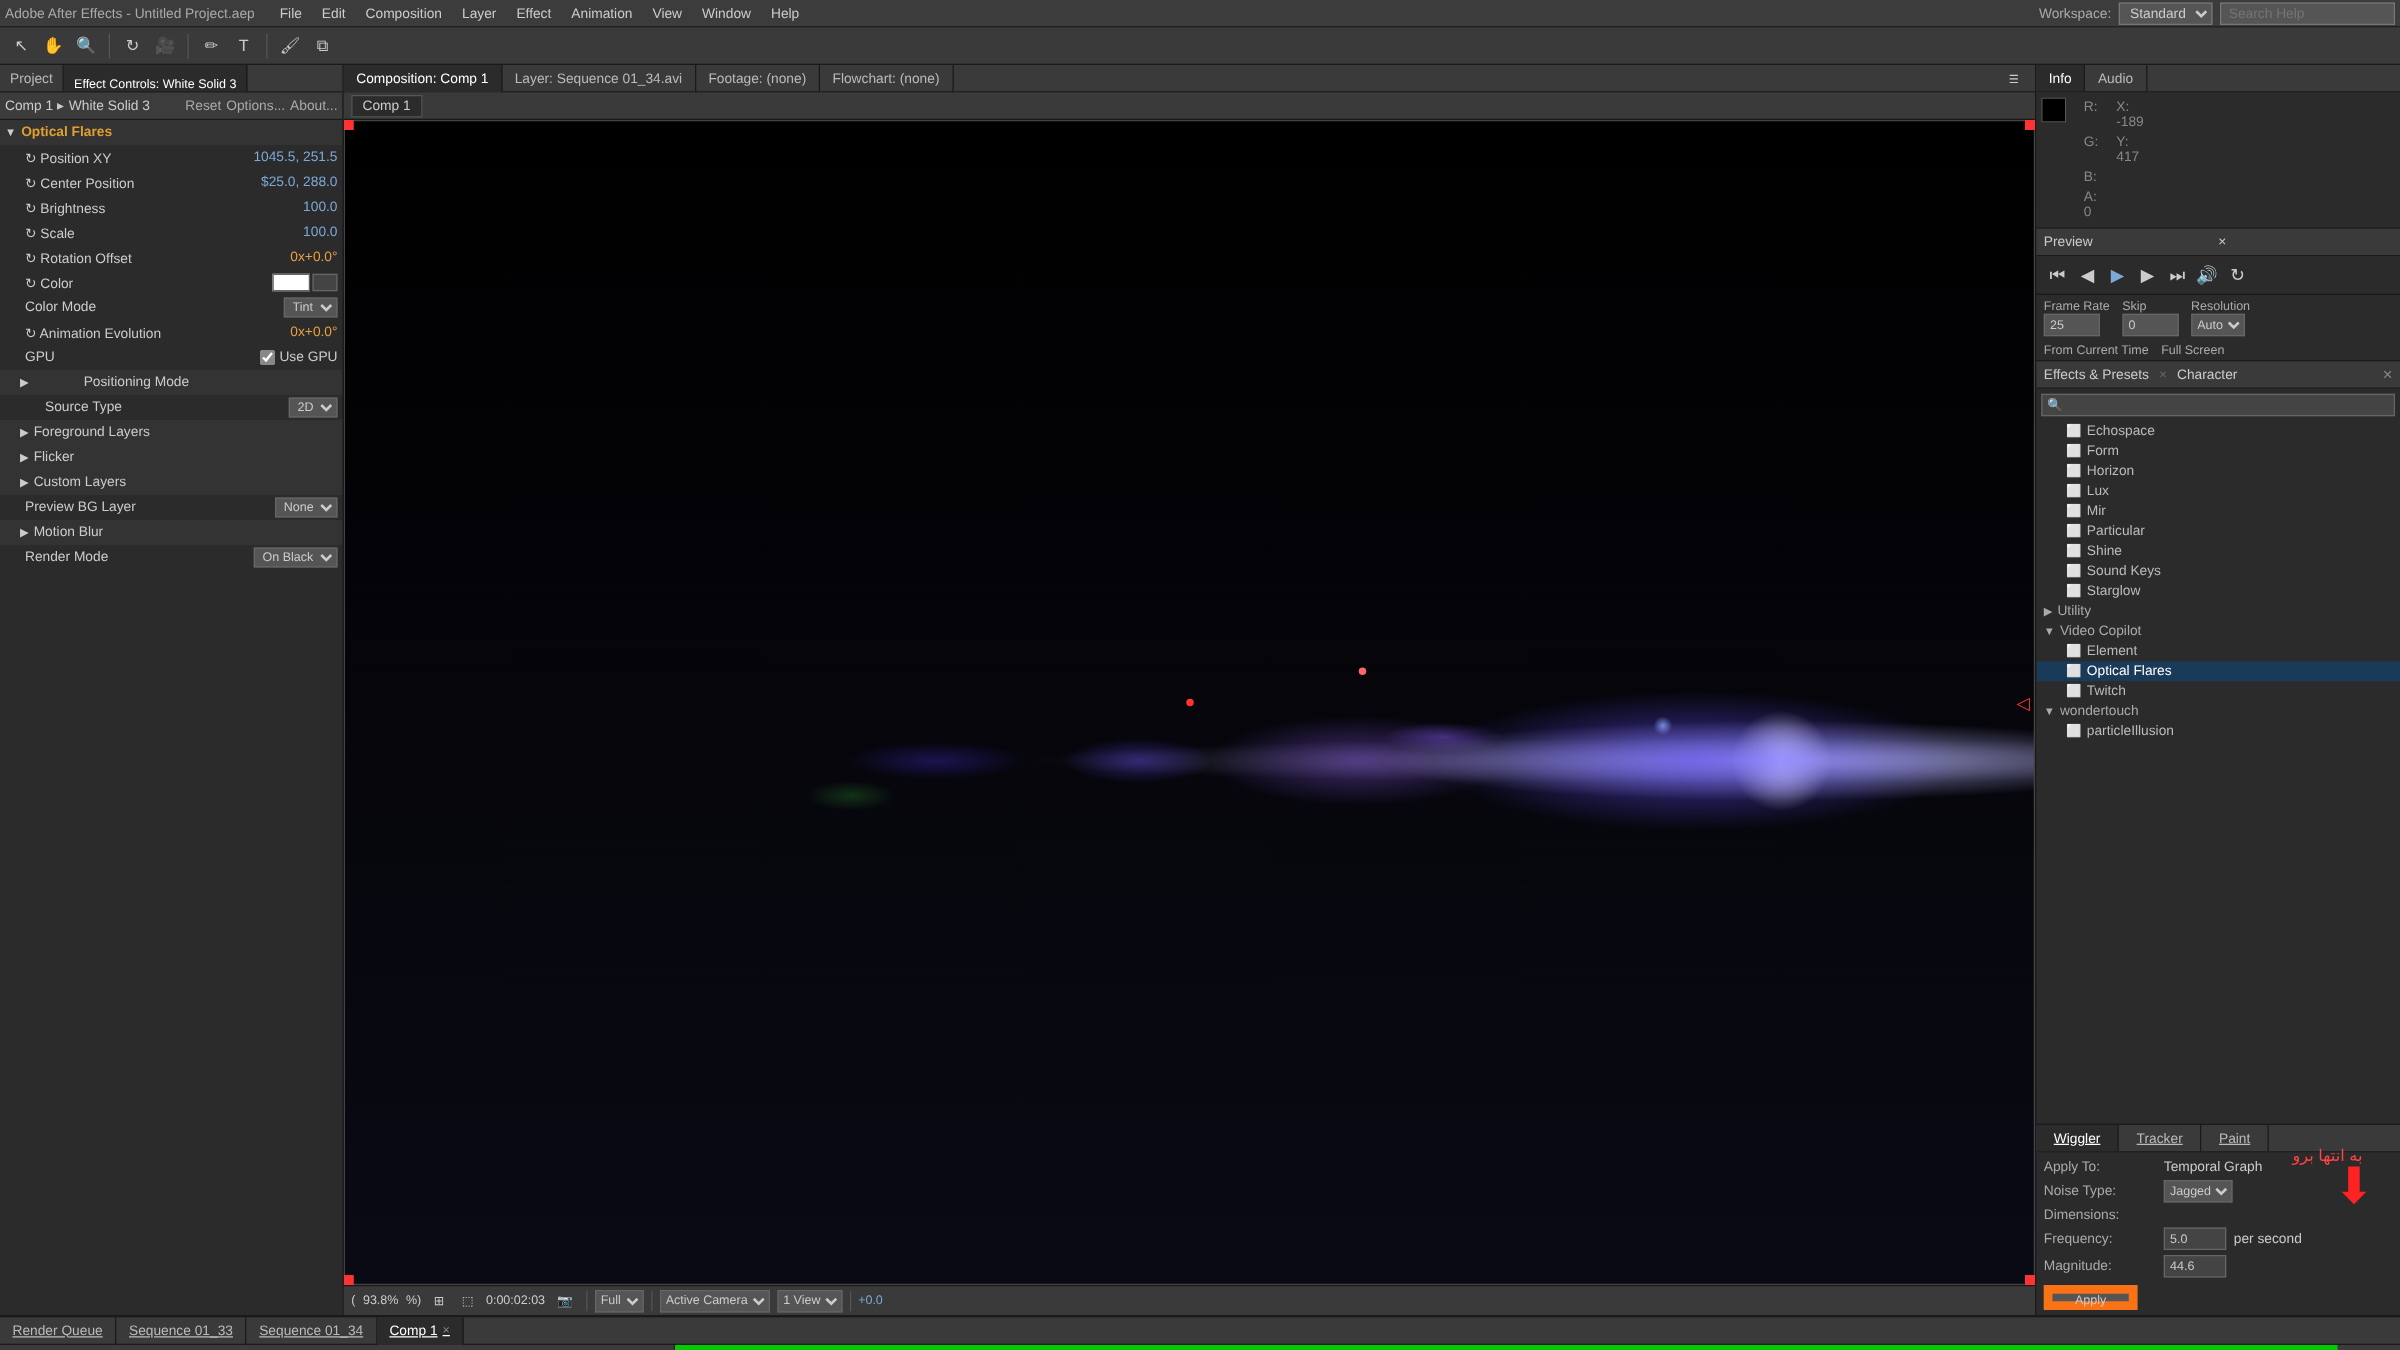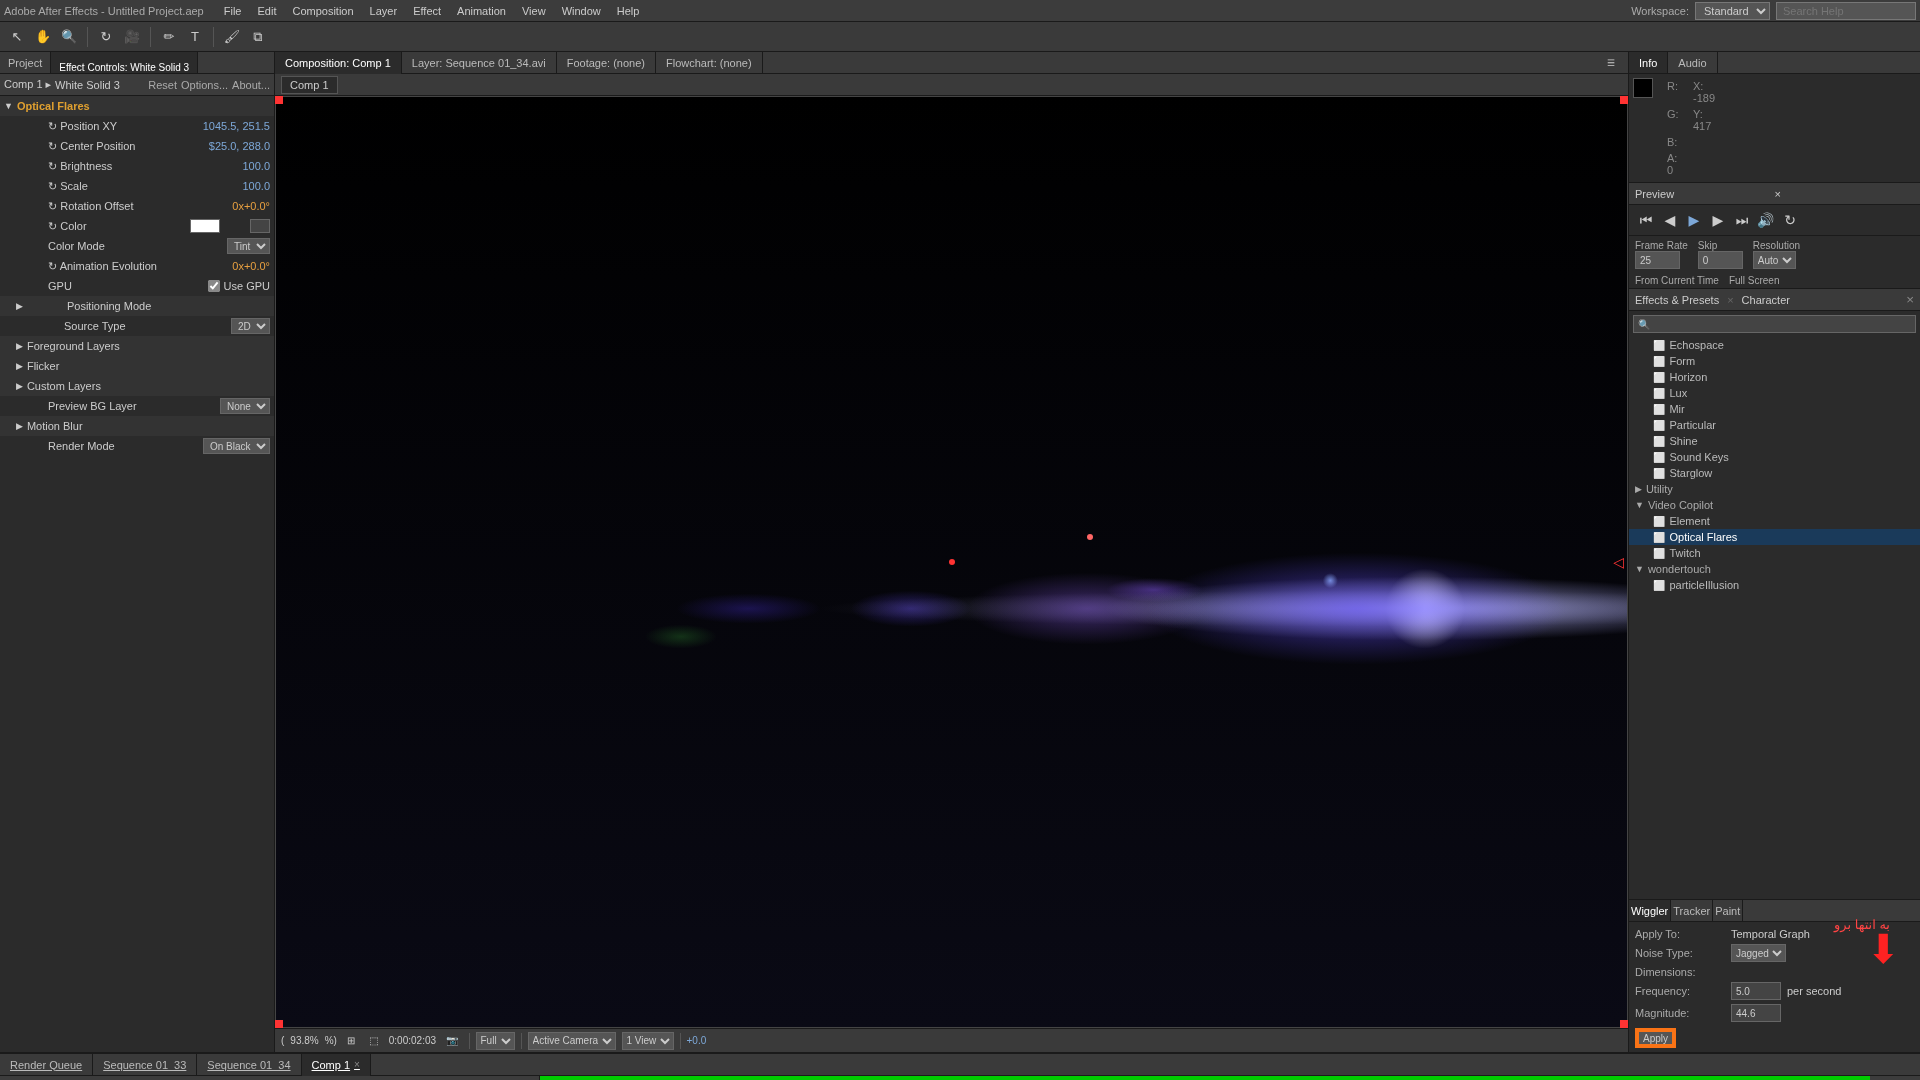--- a/index.html
+++ b/index.html
@@ -26,21 +26,21 @@
     #left-panel { width: 275px; background: #2b2b2b; border-right: 1px solid #1a1a1a; display: flex; flex-direction: column; overflow: hidden; }
     #left-panel-tabs { height: 22px; background: #3a3a3a; display: flex; border-bottom: 1px solid #1a1a1a; }
     .panel-tab { padding: 0 8px; font-size: 11px; color: #bbb; cursor: pointer; display: flex; align-items: center; border-right: 1px solid #1a1a1a; }
     .panel-tab.active { background: #2b2b2b; color: #fff; }
 
     
     #effect-controls { flex: 1; overflow-y: auto; overflow-x: hidden; }
     .ec-header { height: 22px; background: #3c3c3c; display: flex; align-items: center; padding: 0 4px; border-bottom: 1px solid #1a1a1a; font-size: 11px; color: #ccc; gap: 4px; }
     .ec-header .ec-actions { margin-left: auto; display: flex; gap: 4px; }
     .ec-header .ec-action { color: #aaa; cursor: pointer; font-size: 11px; }
-    .ec-row { height: 20px; display: flex; align-items: center; padding: 0 4px; font-size: 11px; gap: 28px; }
+    .ec-row { height: 20px; display: flex; align-items: center; padding: 0 4px; font-size: 11px; }
     .ec-row .indent { width: 16px; display: inline-block; }
     .ec-row .indent2 { width: 32px; display: inline-block; }
     .ec-row .prop-name { color: #ccc; flex: 1; }
     .ec-row .prop-value { color: #7da8d8; cursor: pointer; }
     .ec-row .prop-value.orange { color: #e8a040; }
     .ec-group-header { height: 20px; display: flex; align-items: center; padding: 0 4px; font-size: 11px; background: #333; cursor: pointer; }
     .ec-group-header .group-arrow { margin-right: 4px; font-size: 9px; }
     .ec-group-header .group-name { color: #e0a030; font-weight: bold; }
     .checkbox-row { display: flex; align-items: center; gap: 4px; }
     .small-checkbox { width: 12px; height: 12px; accent-color: #888; }
@@ -116,29 +116,29 @@
     .ep-list { flex: 1; overflow-y: auto; }
     .ep-cat-header { padding: 2px 6px; color: #aaa; cursor: pointer; display: flex; align-items: center; gap: 4px; background: #2b2b2b; }
     .ep-cat-arrow { font-size: 9px; }
     .ep-item { padding: 2px 8px 2px 24px; font-size: 11px; color: #bbb; cursor: pointer; display: flex; align-items: center; gap: 4px; }
     .ep-item.highlighted { background: #1a3a5a; color: #fff; }
     .ep-item-icon { color: #888; font-size: 10px; }
 
     
     #wiggler-panel { border-top: 1px solid #1a1a1a; }
     .wp-tabs { height: 22px; background: #3a3a3a; display: flex; border-bottom: 1px solid #1a1a1a; }
-    .wp-tab { padding: 0 2px; font-size: 11px; color: #bbb; cursor: pointer; display: flex; align-items: center; border-right: 1px solid #1a1a1a; }
+    .wp-tab { padding: 0 14px; font-size: 11px; color: #bbb; cursor: pointer; display: flex; align-items: center; border-right: 1px solid #1a1a1a; text-decoration: underline; }
     .wp-tab.active { background: #2b2b2b; color: #fff; }
     .wp-content { padding: 4px 6px; }
     .wp-row { display: flex; align-items: center; gap: 6px; padding: 2px 0; font-size: 11px; }
     .wp-label { color: #aaa; width: 90px; }
     .wp-value { color: #ccc; flex: 1; }
     .wp-select { background: #555; border: 1px solid #666; color: #ccc; font-size: 10px; height: 18px; }
     .wp-input { background: #444; border: 1px solid #666; color: #ccc; font-size: 10px; height: 18px; width: 50px; padding: 0 4px; }
-    .wp-apply-btn { background: #555; border: 4px solid #f97316; color: #ccc; font-size: 10px; height: 20px; padding: 0 4px; cursor: pointer; margin-top: 4px; }
+    .wp-apply-btn { background: #555; border: 7px solid #f97316; color: #ccc; font-size: 10px; height: 20px; padding: 0 18px; cursor: pointer; margin-top: 4px; }
 
     
     #bottom-area { height: 270px; background: #2b2b2b; border-top: 2px solid #1a1a1a; display: flex; flex-direction: column; }
     #bottom-tabs { height: 22px; background: #3a3a3a; display: flex; align-items: center; border-bottom: 1px solid #1a1a1a; }
     .bt-tab { padding: 0 10px; height: 22px; display: flex; align-items: center; font-size: 11px; color: #bbb; cursor: pointer; border-right: 1px solid #1a1a1a; text-decoration: underline; }
     .bt-tab.active { background: #2b2b2b; color: #fff; }
     .bt-close { margin-left: 4px; font-size: 10px; color: #888; cursor: pointer; }
 
     
     #timeline { flex: 1; display: flex; overflow: hidden; }

